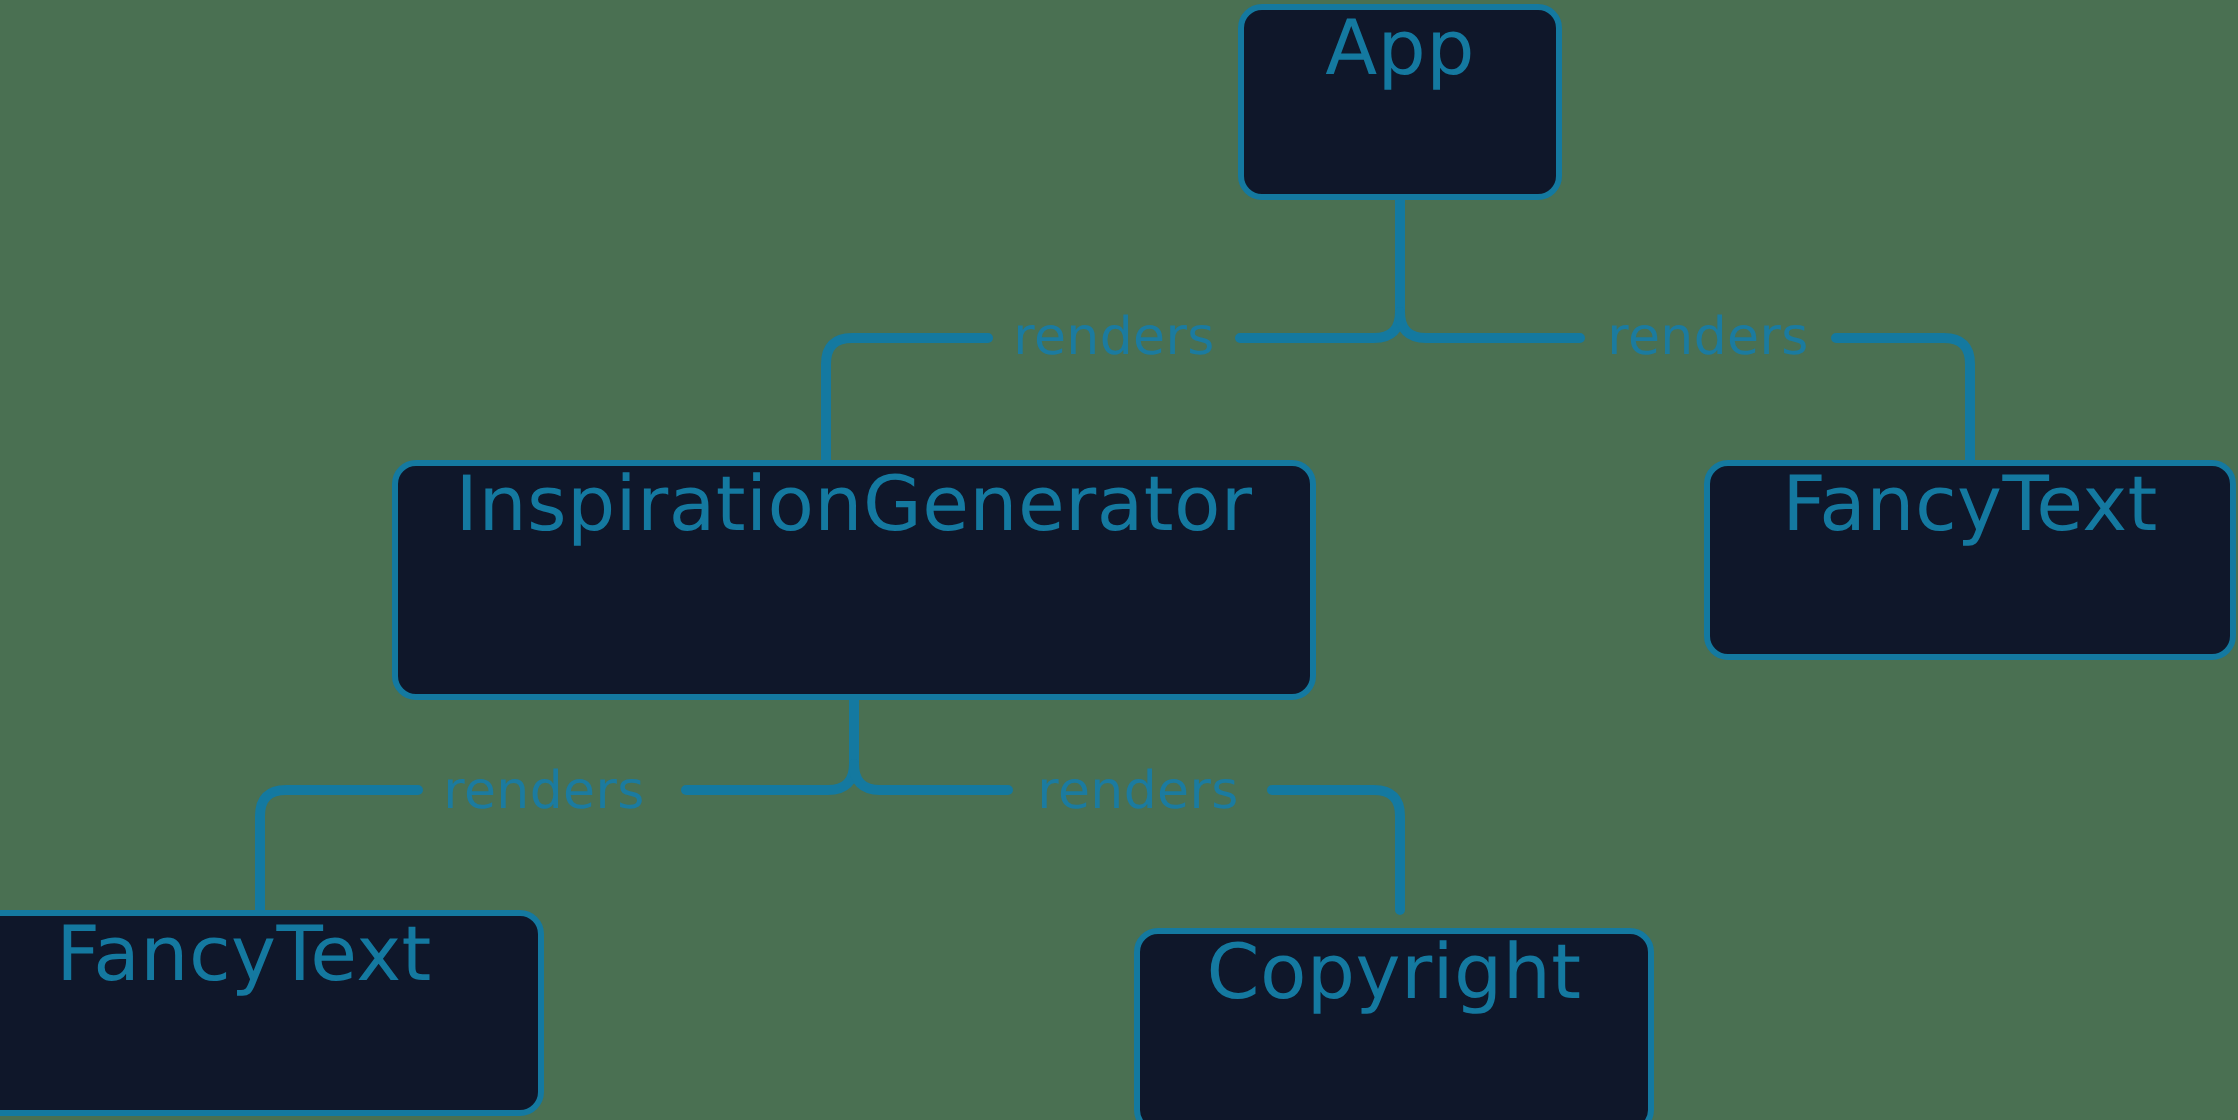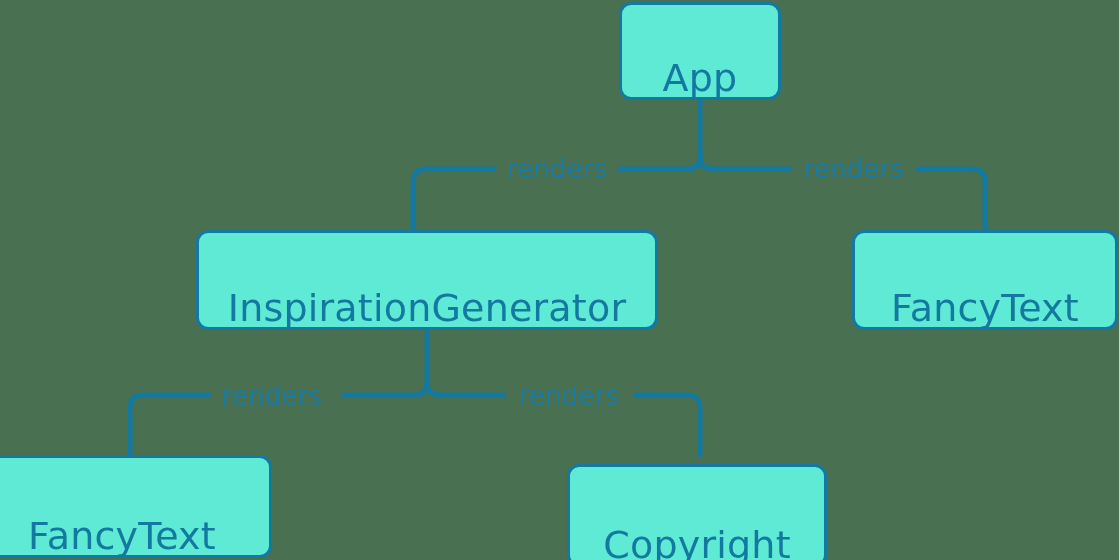--- a/index.html
+++ b/index.html
@@ -21,25 +21,25 @@
   #diagram-svg {
     position: absolute;
     left: 0;
     top: 0;
     width: 1119px;
     height: 560px;
   }
   .node-box {
     position: absolute;
     box-sizing: border-box;
-    background: #5eead4;
+    background: #0f172a;
     border: 3px solid #1479a0;
     border-radius: 12px;
     display: flex;
-    align-items: flex-end;
+    align-items: flex-start;
     justify-content: center;
     color: #1479a0;
     font-family: "DejaVu Sans", sans-serif;
     font-size: 38px;
     font-weight: 400;
     letter-spacing: 0.2px;
     white-space: nowrap;
   }
   .node-label {
     display: block;
@@ -79,21 +79,21 @@
 
   <div class="edge-label" style="left:557px; top:169px;">renders</div>
   <div class="edge-label" style="left:854px; top:169px;">renders</div>
   <div class="edge-label" style="left:272px; top:396px;">renders</div>
   <div class="edge-label" style="left:569px; top:396px;">renders</div>
 
   <div class="node-box" style="left:619px; top:2px; width:162px; height:98px;">
     <span class="node-label">App</span>
   </div>
 
-  <div class="node-box" style="left:196px; top:230px; width:462px; height:100px;">
+  <div class="node-box" style="left:196px; top:230px; width:462px; height:120px;">
     <span class="node-label">InspirationGenerator</span>
   </div>
 
   <div class="node-box" style="left:852px; top:230px; width:266px; height:100px;">
     <span class="node-label">FancyText</span>
   </div>
 
   <div class="node-box" style="left:-28px; top:455px; width:300px; height:103px;">
     <span class="node-label">FancyText</span>
   </div>

